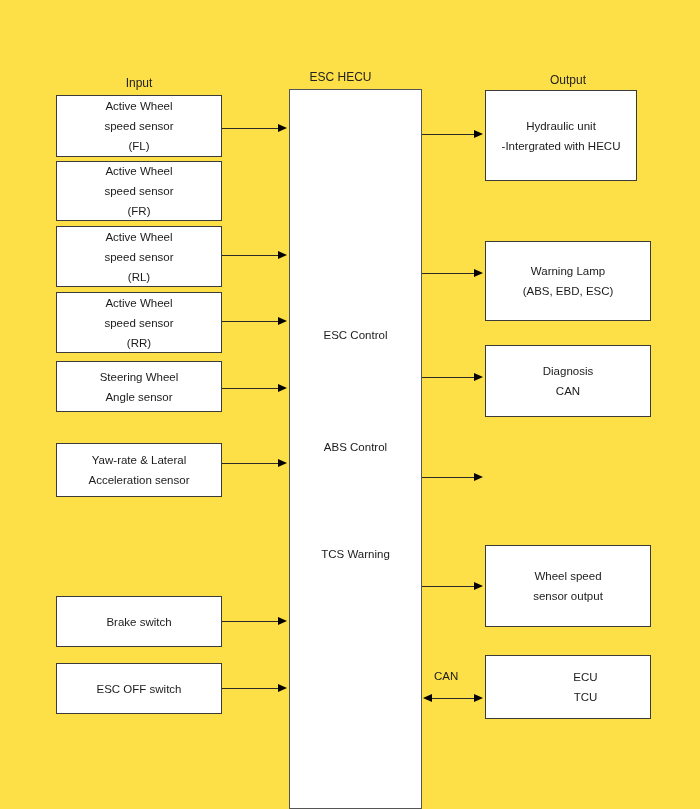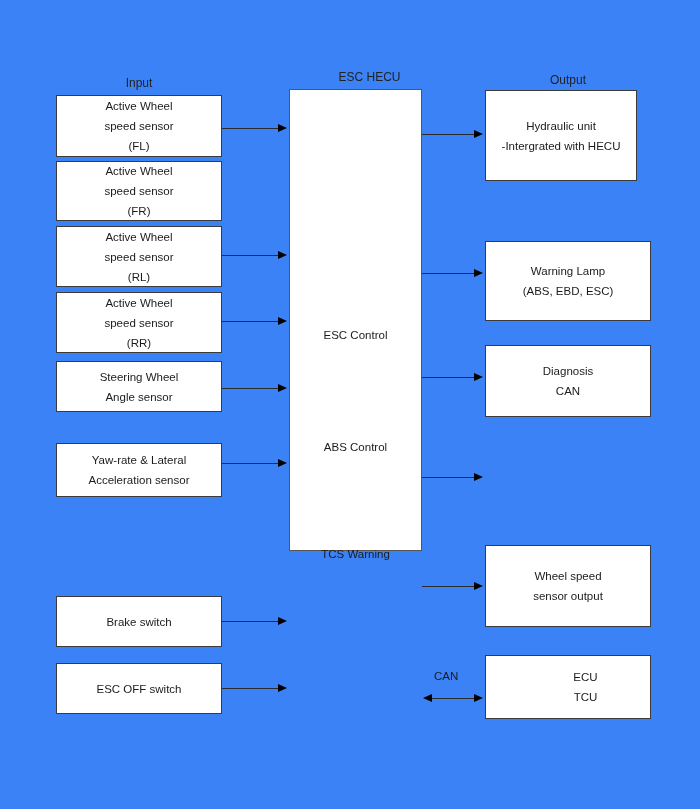--- a/index.html
+++ b/index.html
@@ -4,21 +4,21 @@
 <style>
   html, body {
     margin: 0;
     padding: 0;
     background: #ffffff;
   }
   #diagram-root {
     position: relative;
     width: 700px;
     height: 809px;
-    background: #3b82f6;
+    background: #fde047;
     font-family: "Liberation Sans", sans-serif;
     overflow: hidden;
   }
   .col-header {
     position: absolute;
     font-size: 12px;
     color: #222222;
     text-align: center;
     white-space: nowrap;
     line-height: 14px;
@@ -78,21 +78,21 @@
     color: #1b1b1b;
     white-space: nowrap;
   }
 </style>
 </head>
 <body>
 
 <div id="diagram-root">
 
   <div class="col-header" style="left:56px; top:76px; width:166px;">Input</div>
-  <div class="col-header" style="left:303px; top:70px; width:133px;">ESC HECU</div>
+  <div class="col-header" style="left:274px; top:70px; width:133px;">ESC HECU</div>
   <div class="col-header" style="left:485px; top:73px; width:166px;">Output</div>
 
   <div class="node-box" style="left:56px; top:95px; width:166px; height:62px;">
     <span class="line">Active Wheel</span>
     <span class="line">speed sensor</span>
     <span class="line">(FL)</span>
   </div>
   <div class="node-box" style="left:56px; top:161px; width:166px; height:60px;">
     <span class="line">Active Wheel</span>
     <span class="line">speed sensor</span>
@@ -116,21 +116,21 @@
     <span class="line">Yaw-rate &amp; Lateral</span>
     <span class="line">Acceleration sensor</span>
   </div>
   <div class="node-box" style="left:56px; top:596px; width:166px; height:51px;">
     <span class="line">Brake switch</span>
   </div>
   <div class="node-box" style="left:56px; top:663px; width:166px; height:51px;">
     <span class="line">ESC OFF switch</span>
   </div>
 
-  <div class="hecu-box" style="left:289px; top:89px; width:133px; height:462px;padding-left:7px;">
+  <div class="hecu-box" style="left:289px; top:89px; width:133px; height:720px;padding-left:7px;">
     <div class="hecu-label" style="top:239px;">ESC Control</div>
     <div class="hecu-label" style="top:351px;">ABS Control</div>
     <div class="hecu-label" style="top:458px;">TCS Warning</div>
   </div>
 
   <div class="node-box" style="left:485px; top:90px; width:152px; height:91px;">
     <span class="line">Hydraulic unit</span>
     <span class="line">-Intergrated with HECU</span>
   </div>
   <div class="node-box" style="left:485px; top:241px; width:166px; height:80px;">

